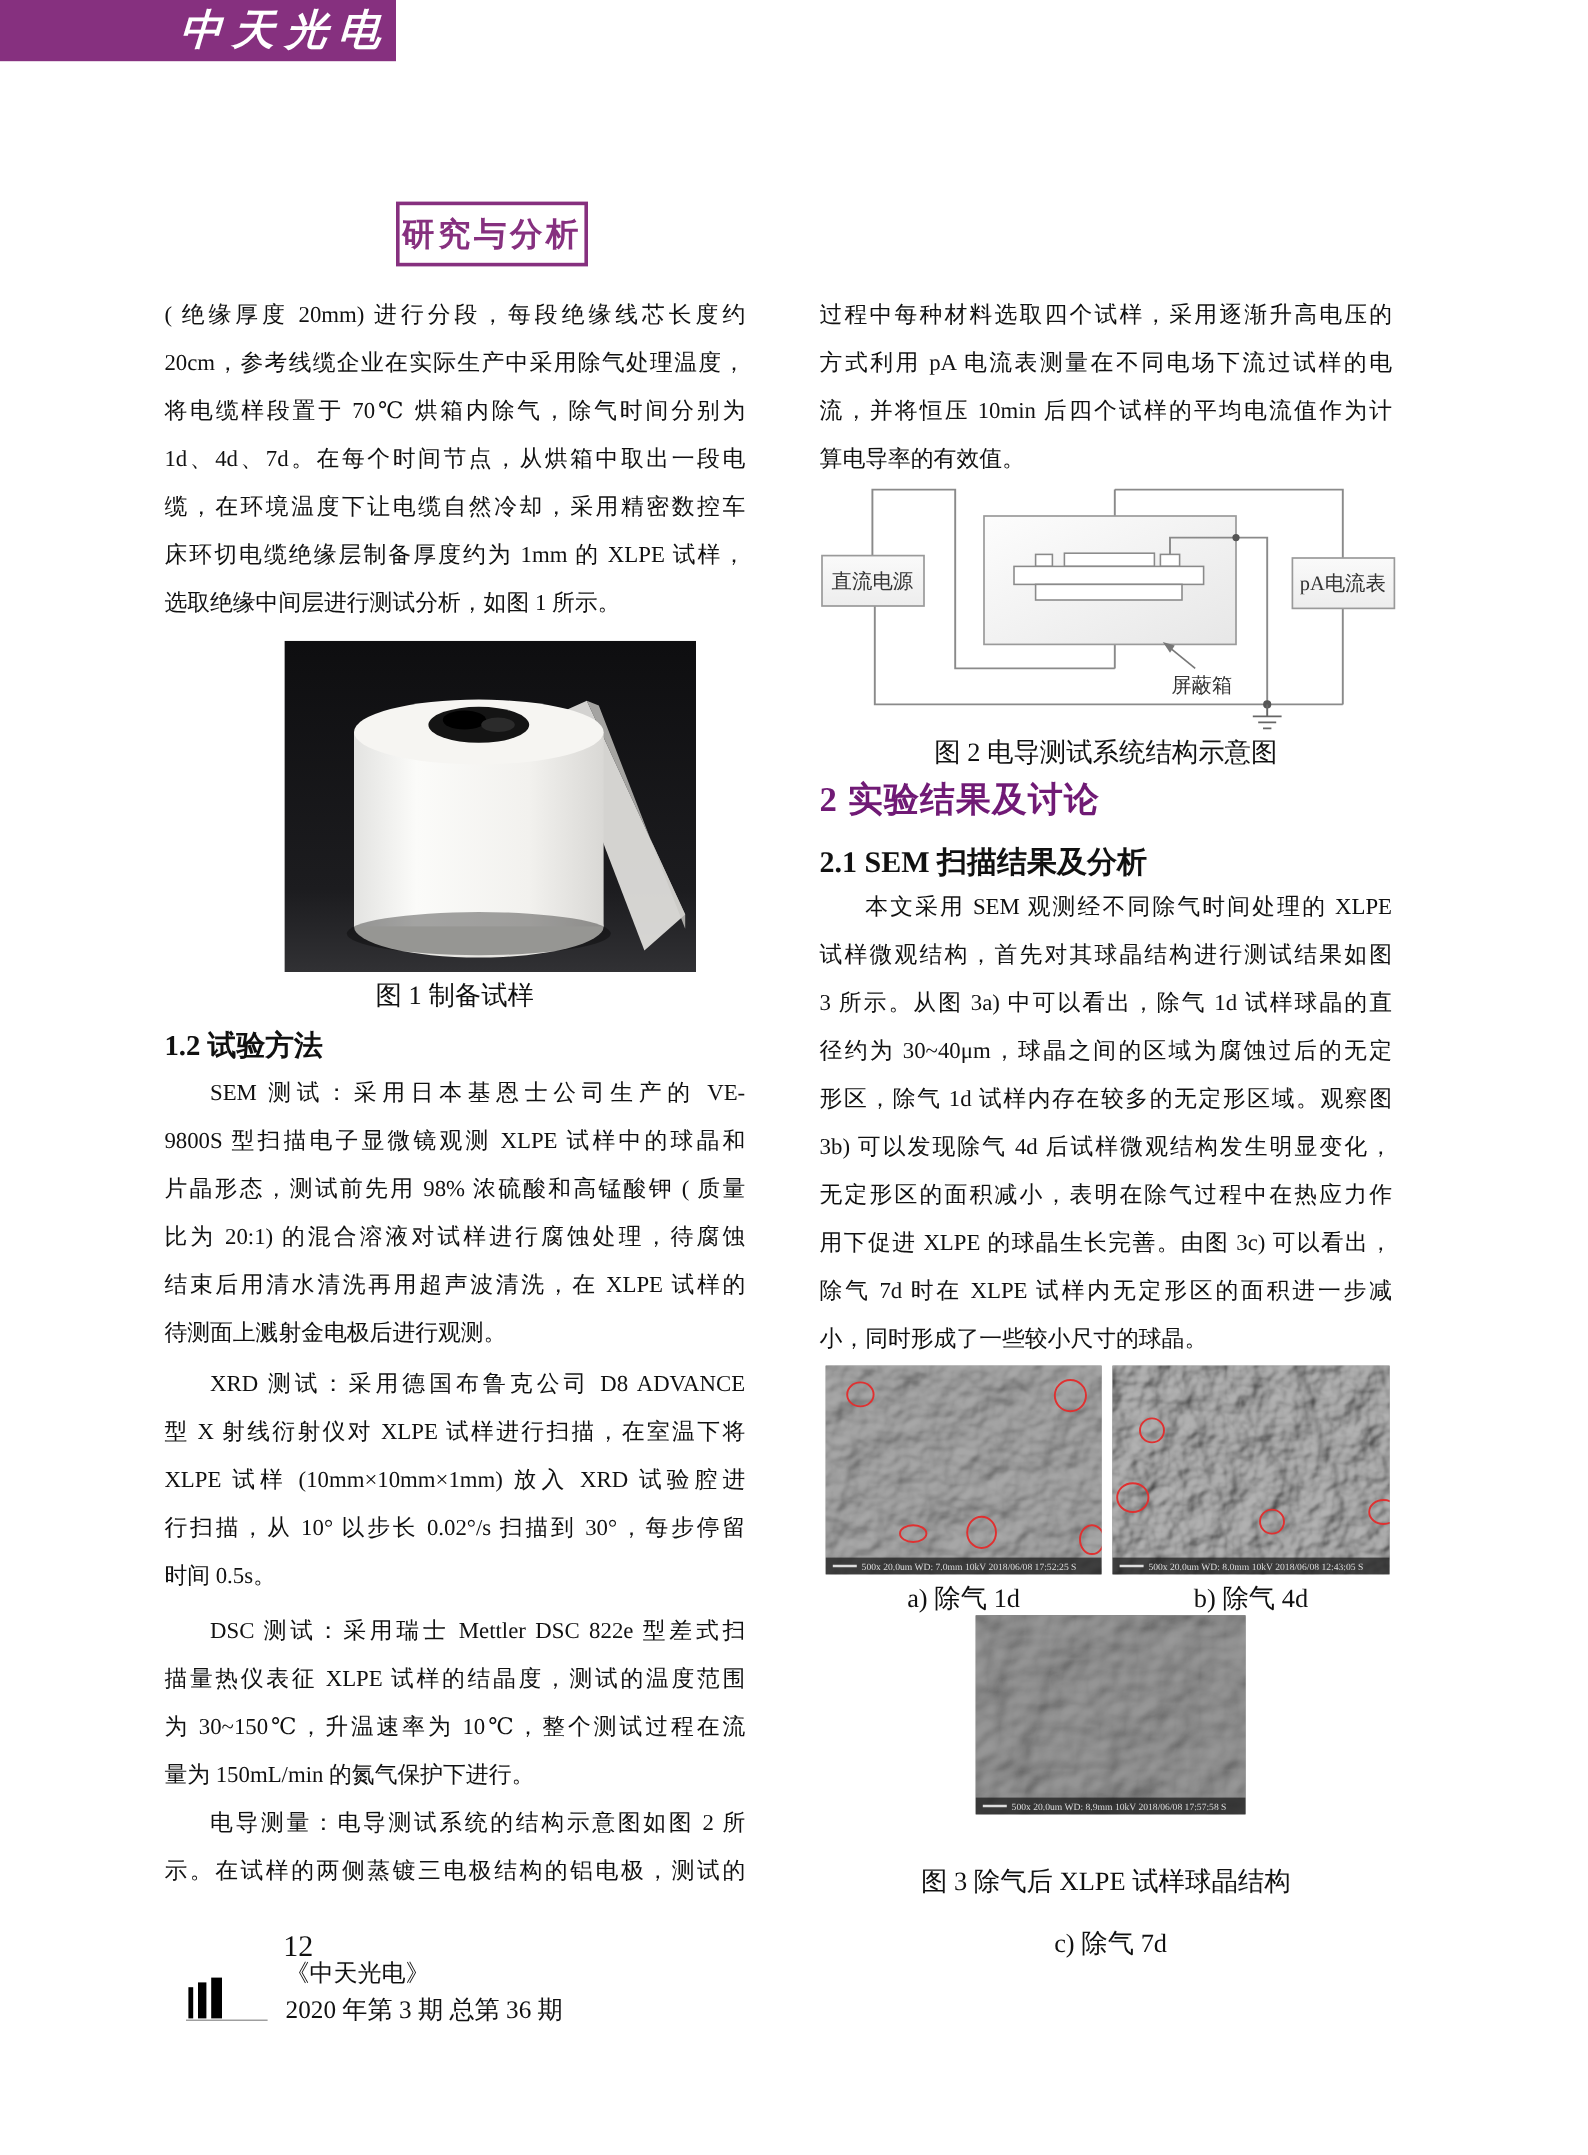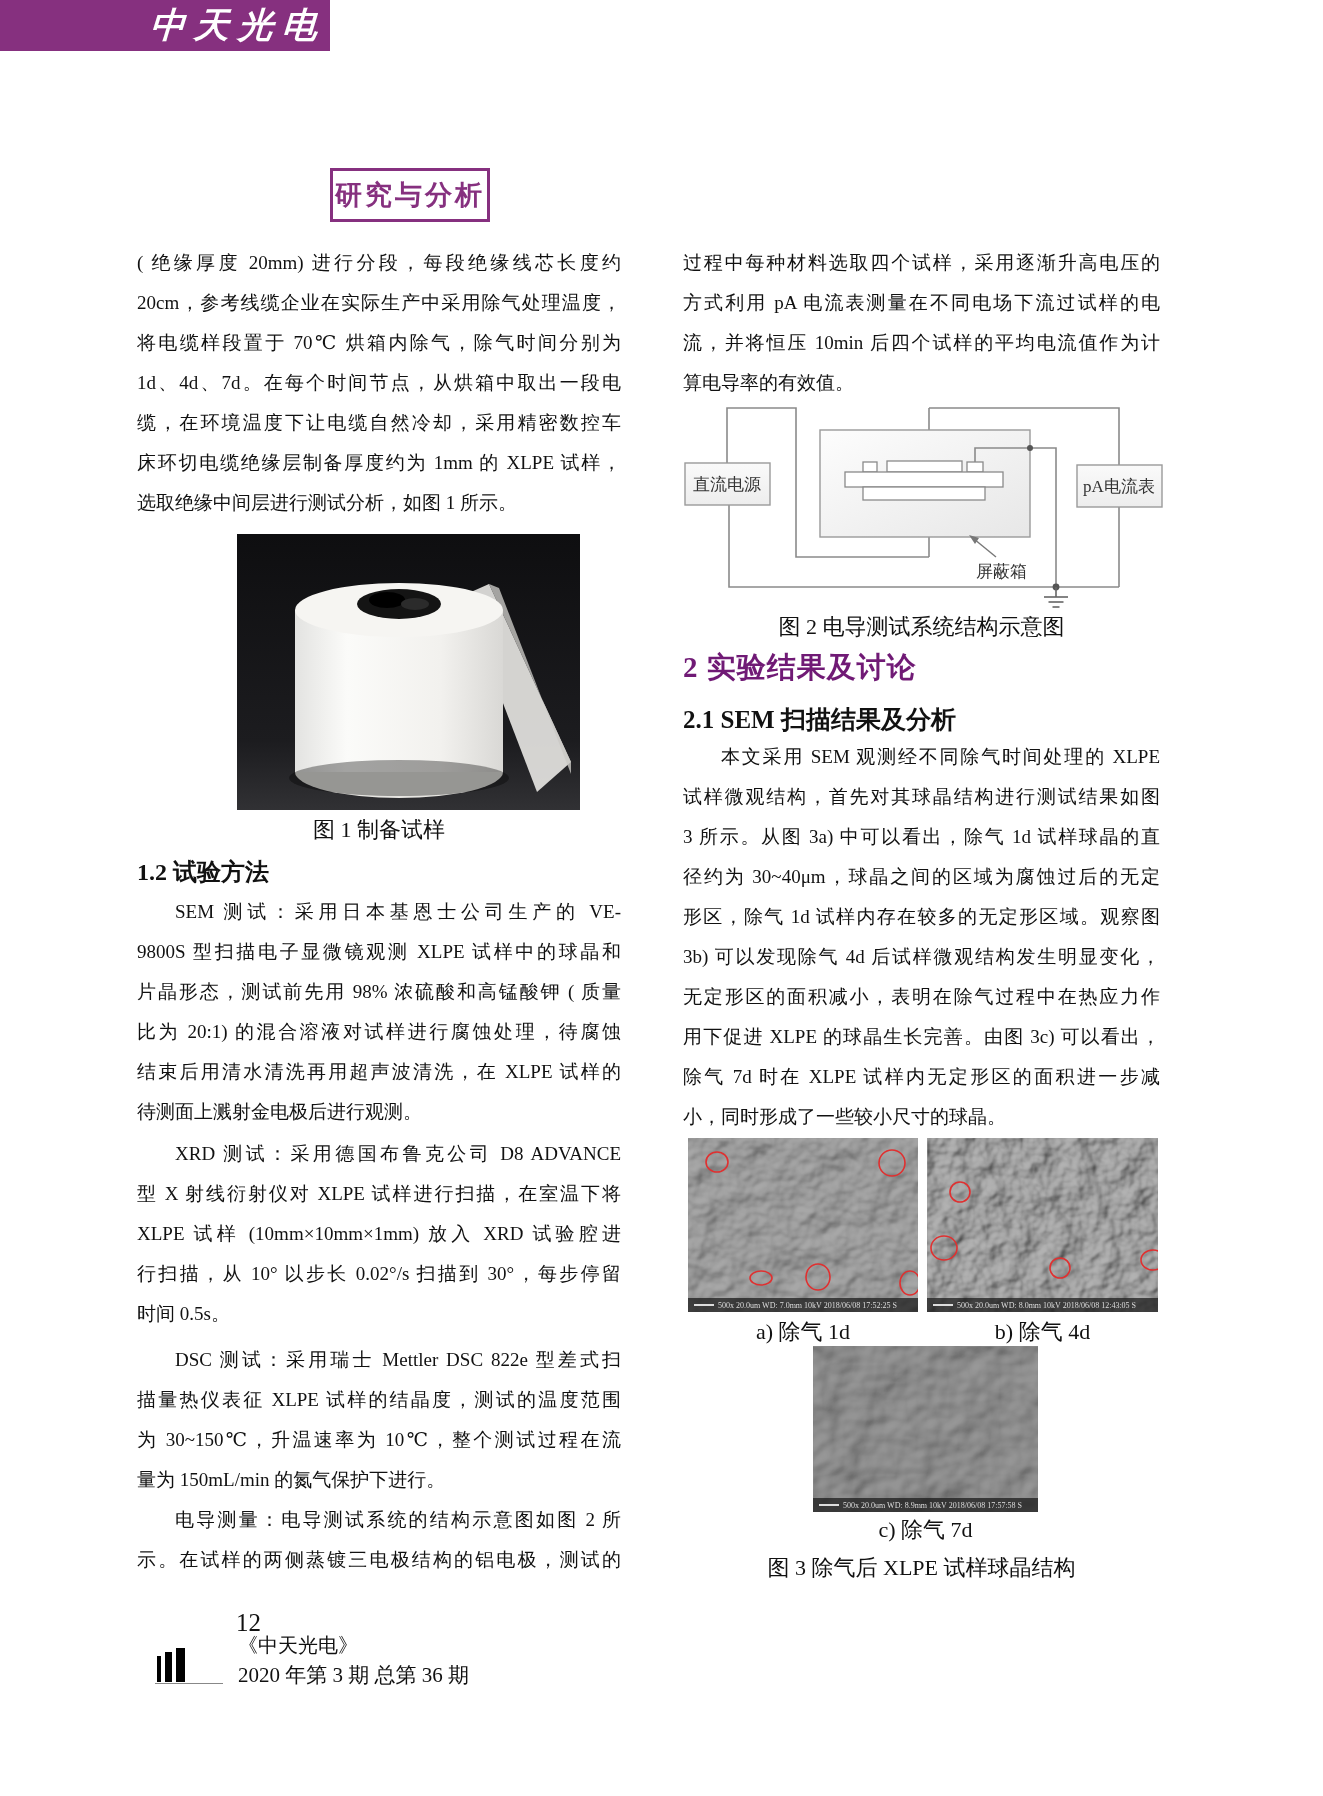--- a/index.html
+++ b/index.html
@@ -247,21 +247,21 @@
           </feDiffuseLighting>
         </filter>
       </defs>
       <rect x="0" y="0" width="225" height="166" fill="#3a3a3a"></rect>
       <rect x="0" y="0" width="225" height="166" filter="url(#semC)"></rect>
       <rect x="0" y="152" width="225" height="14" fill="#1c1c1c" opacity="0.75"></rect>
       <line x1="6" y1="159" x2="26" y2="159" stroke="#ddd" stroke-width="2"></line>
       <text x="30" y="162" font-size="8" fill="#ddd" font-family="DejaVu Sans Mono, monospace">500x 20.0um WD: 8.9mm 10kV 2018/06/08 17:57:58 S</text>
     </svg>
   </div>
-  <div class="abs sublab" style="left:813px;top:1513px;width:225px;">c) 除气 7d</div>
+  <div class="abs sublab" style="left:813px;top:1603px;width:225px;">c) 除气 7d</div>
   <div class="abs cap" style="left:683px;top:1550px;width:477px;">图 3 除气后 XLPE 试样球晶结构</div>
 
   <div class="abs bars" style="left:157px;top:1646px;height:36px;">
     <i style="width:4px;height:26px;"></i>
     <i style="width:7px;height:30px;"></i>
     <i style="width:9px;height:34px;"></i>
   </div>
   <div class="abs pageno" style="left:192px;top:1608px;margin-left:44px;">12</div>
   <div class="abs" style="left:155px;top:1683px;width:68px;height:1px;background:#888;"></div>
   <div class="abs foot-t" style="left:238px;top:1630px;">《中天光电》</div>

